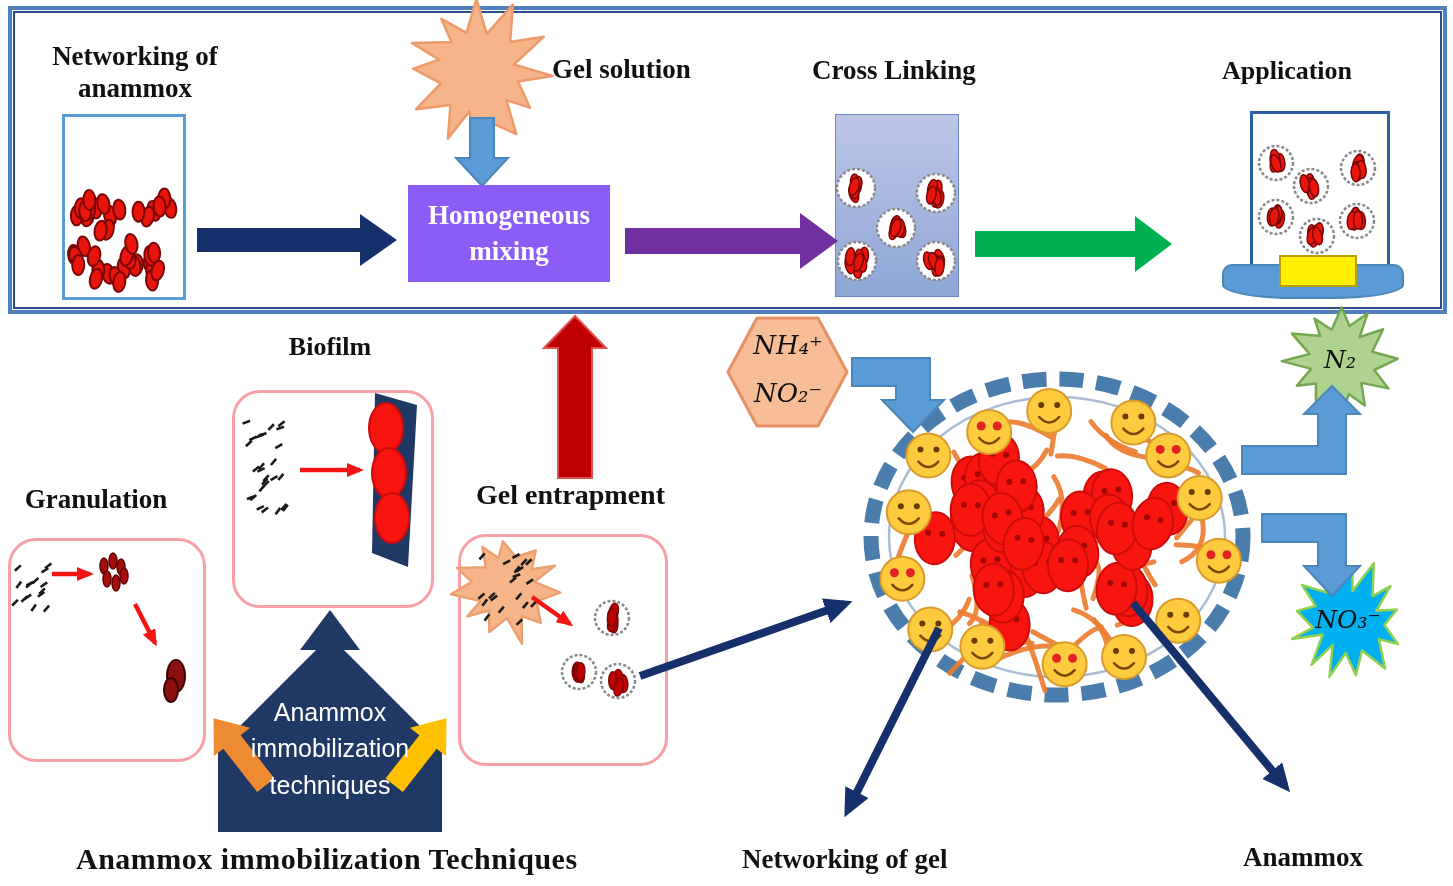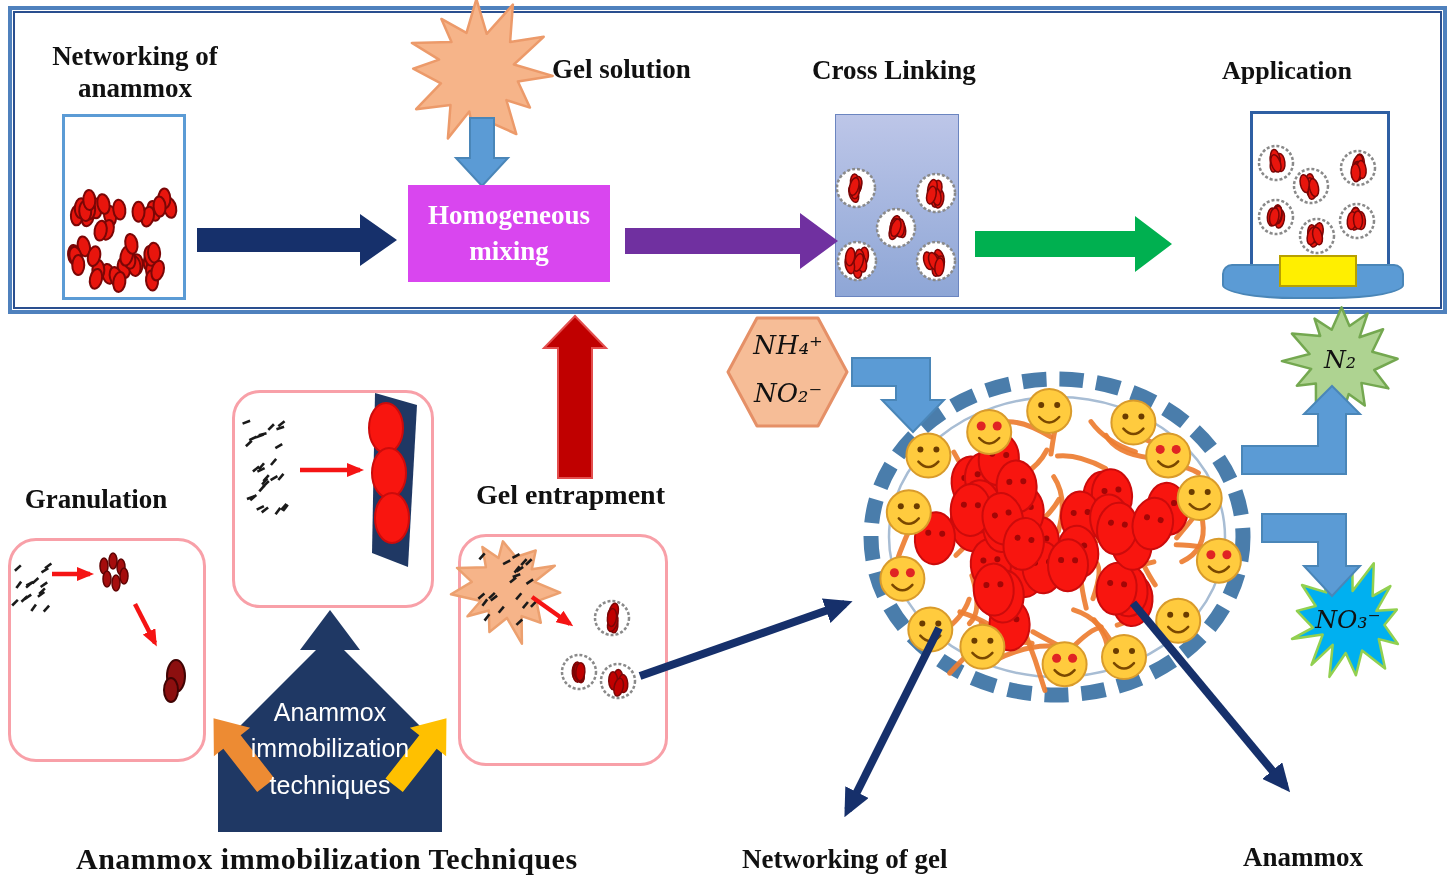--- a/index.html
+++ b/index.html
@@ -2,21 +2,21 @@
 <html><head>
 <meta charset="utf-8">
 <style>
   html,body{margin:0;padding:0;background:#fff;}
   #canvas{position:relative;width:1453px;height:886px;background:#fff;overflow:hidden;
           font-family:"Liberation Serif",serif;}
   .box{position:absolute;z-index:1;background:#fff;}
   #top-panel{left:8px;top:6px;width:1431px;height:300px;border:4px solid #4f81bd;
              outline:2px solid #2a4f8f;outline-offset:-7px;background:#fff;}
   #enrich-beaker{left:62px;top:114px;width:118px;height:180px;border:3px solid #5b9bd5;}
-  #mixing-box{left:408px;top:185px;width:202px;height:97px;background:#d946ef;z-index:6;
+  #mixing-box{left:408px;top:185px;width:202px;height:97px;background:#8b5cf6;z-index:6;
               display:flex;align-items:center;justify-content:center;text-align:center;
               color:#fff;font-weight:bold;font-size:27px;line-height:1.3;}
   #crosslink-box{left:835px;top:114px;width:122px;height:181px;
                  background:linear-gradient(#bdc6e8,#8ea6d6);border:1px solid #6b85c0;}
   #app-beaker{left:1250px;top:111px;width:134px;height:172px;border:3px solid #2e5fa3;}
   #app-base{left:1222px;top:264px;width:178px;height:31px;background:#5b9bd5;
             border:2px solid #4a86b8;border-radius:10px 10px 40% 40%;z-index:2;}
   #app-stirbar{left:1279px;top:255px;width:74px;height:28px;background:#ffef00;
                border:2px solid #b8a000;z-index:3;}
   .pinkbox{border:3px solid #f8a0a8;border-radius:28px;}
@@ -644,20 +644,21 @@
     <line x1="1133" y1="603" x2="1285" y2="786" stroke="#16306b" stroke-width="8" marker-end="url(#mNavy)"></line>
   </svg>
 
   <div class="lbl c" id="enrich-lbl">Networking of anammox</div>
   <div class="lbl" id="gelsol-lbl">Gel solution</div>
   <div class="box" id="mixing-box">
     <span>Homogeneous mixing</span>
   </div>
   <div class="lbl" id="cross-lbl">Cross Linking</div>
   <div class="lbl" id="app-lbl">Application</div>
+  <div class="lbl c" id="biofilm-lbl">Biofilm</div>
   <div class="lbl c" id="gran-lbl">Granulation</div>
   <div class="lbl" id="gelent-lbl">Gel entrapment</div>
   <div id="house-text">Anammox immobilization techniques</div>
   <div class="lbl" id="caption-lbl">Anammox immobilization Techniques</div>
   <div class="lbl chem c" id="nh4-lbl">NH₄⁺</div>
   <div class="lbl chem c" id="no2-lbl">NO₂⁻</div>
   <div class="lbl chem c" id="n2-lbl">N₂</div>
   <div class="lbl chem c" id="no3-lbl">NO₃⁻</div>
   <div class="lbl" id="network-lbl">Networking of gel</div>
   <div class="lbl" id="anammox-lbl">Anammox</div>

